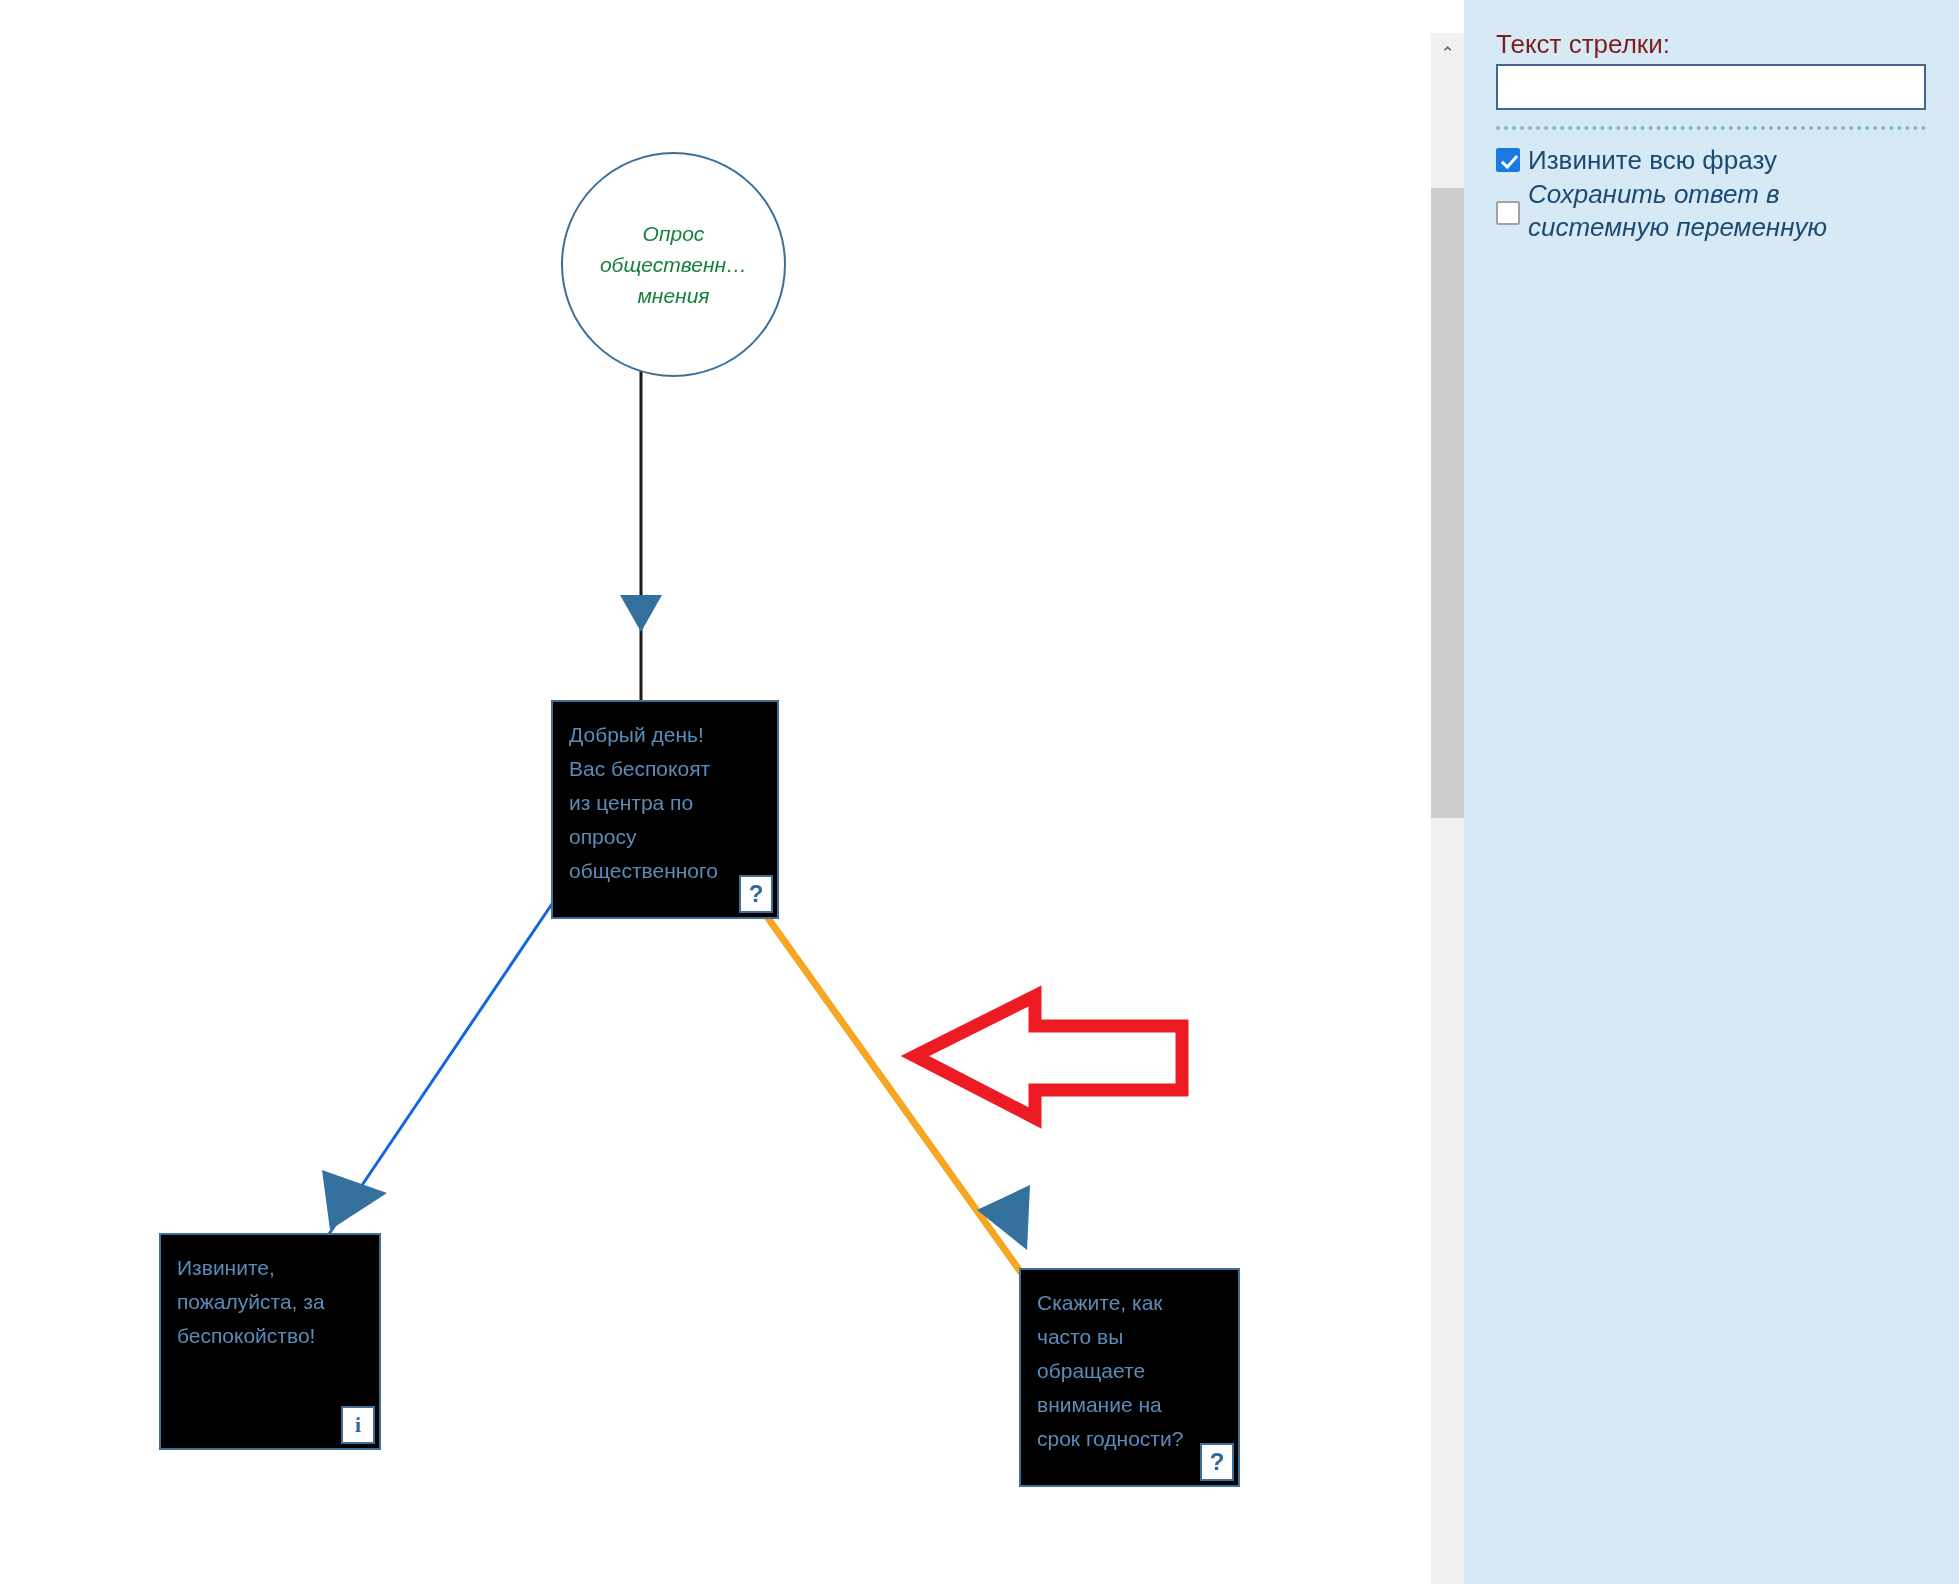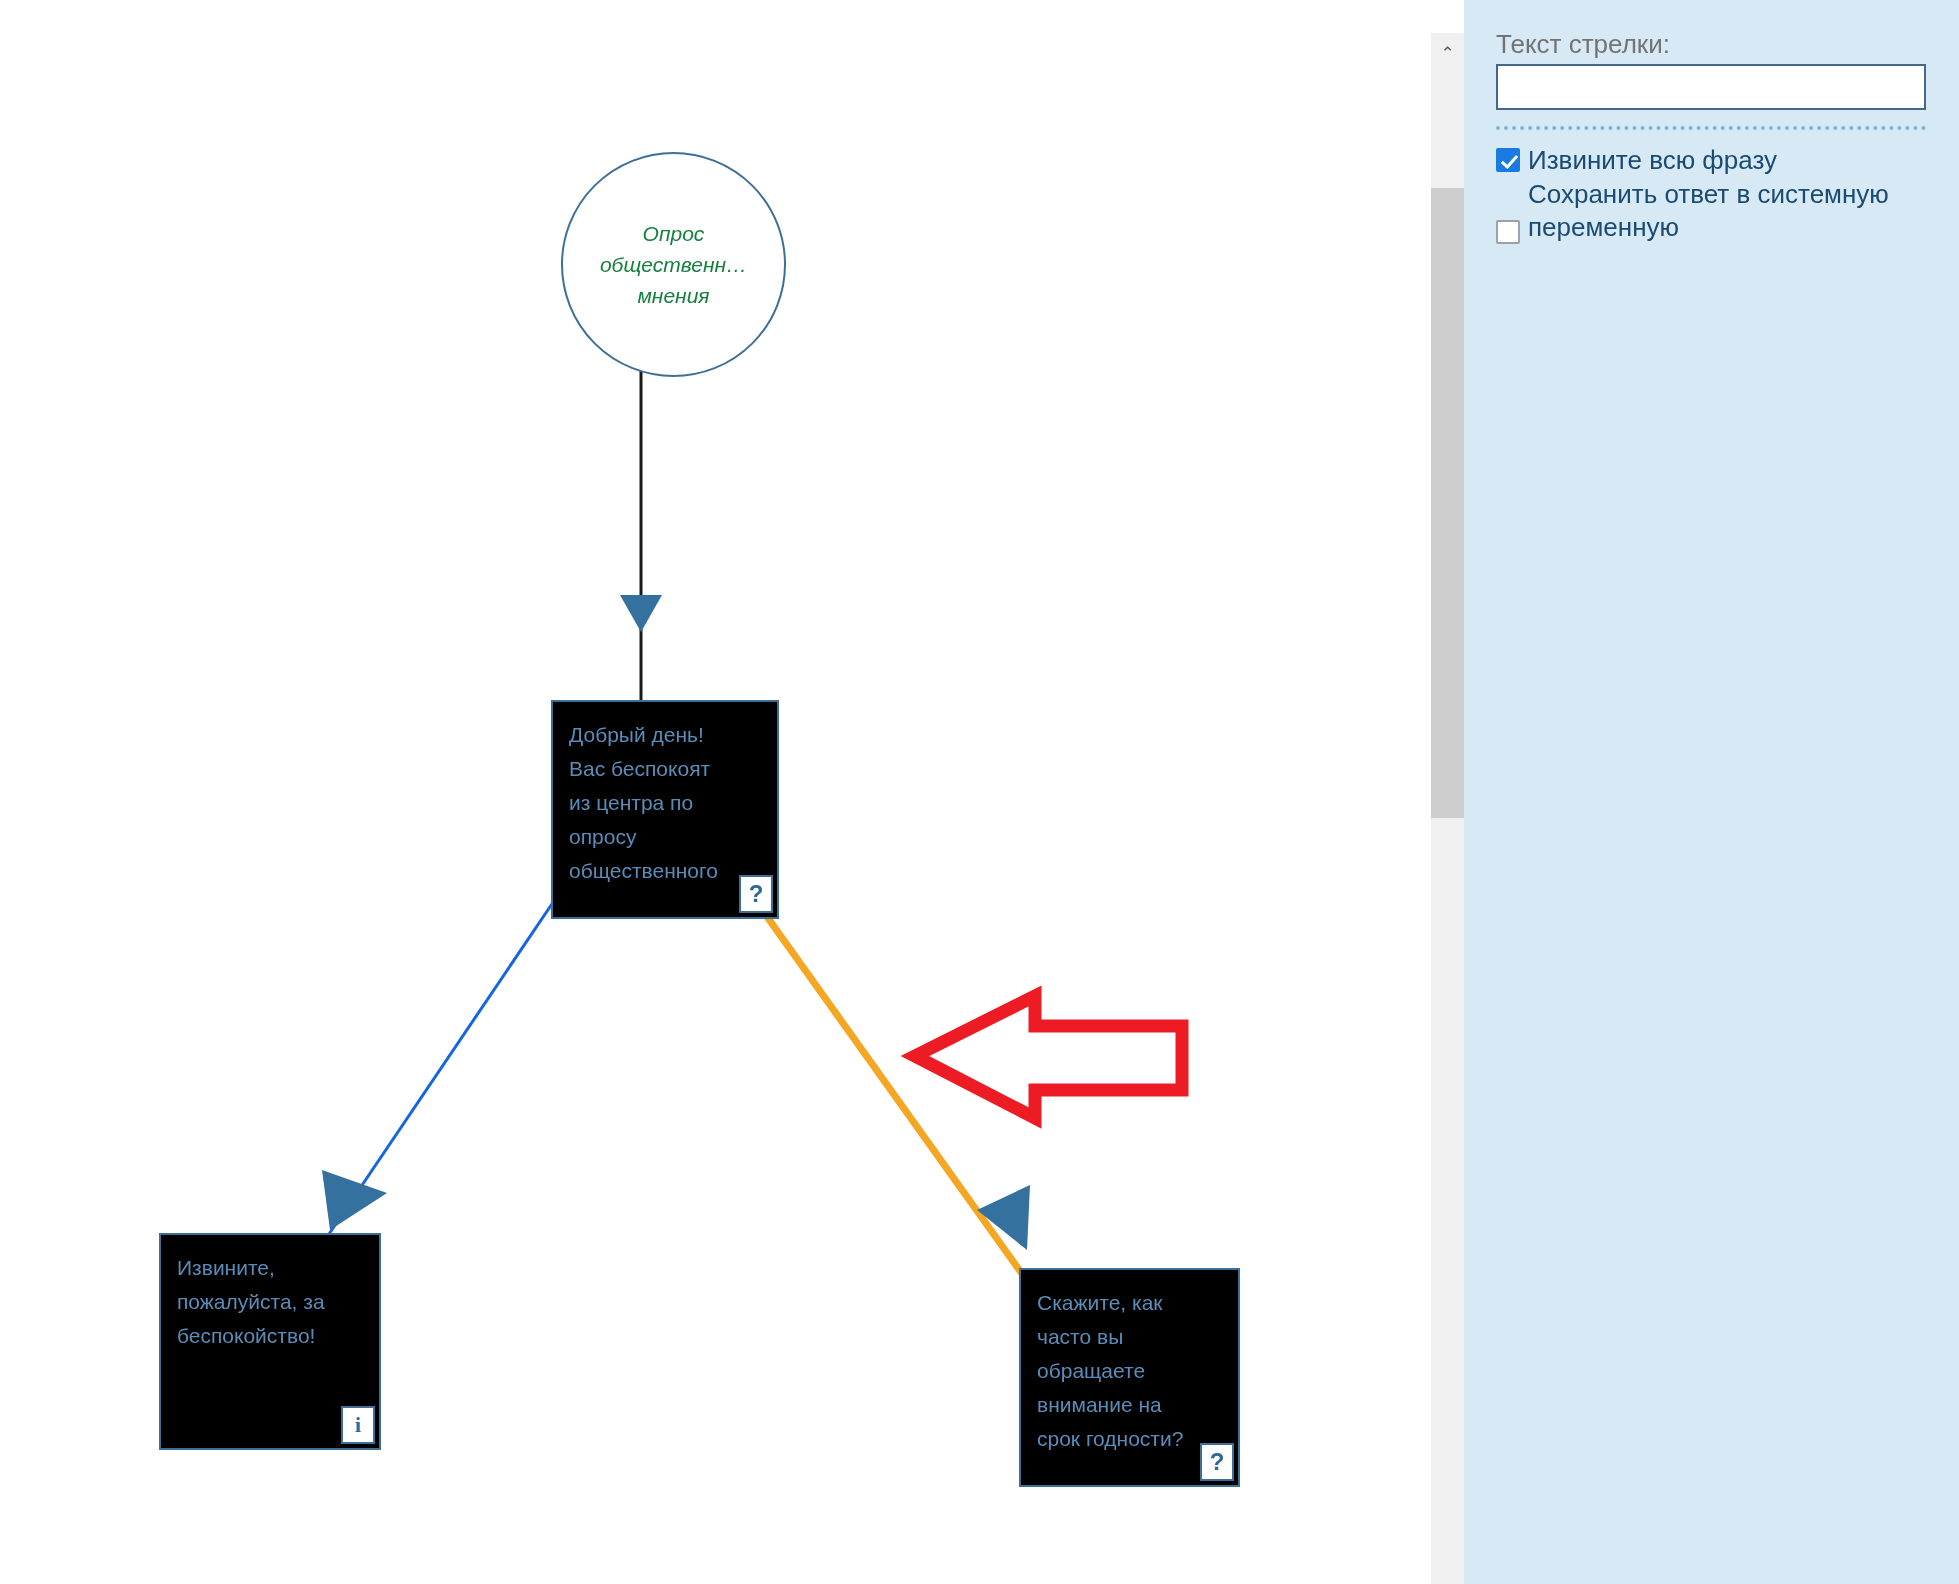--- a/index.html
+++ b/index.html
@@ -59,21 +59,21 @@
     background:#cdcdcd;
   }
 
   
   #panel{
     position:absolute;left:1464px;top:0;width:495px;height:1584px;
     background:#d6e9f5;
     box-sizing:border-box;padding:0;
   }
   .p-label{
-    color:#737373;font-size:26px;line-height:32px;
+    color:#7f1d1d;font-size:26px;line-height:32px;
     margin:0;padding:0;
     white-space:nowrap;
   }
   .p-input{
     box-sizing:border-box;
     width:100%;height:46px;
     background:#ffffff;border:2px solid #44688a;
     font-family:"Liberation Sans",sans-serif;font-size:22px;
     color:#111;padding:0 8px;display:flex;align-items:center;
   }
@@ -162,19 +162,19 @@
   <div style="position:absolute;left:32px;top:28px;width:430px;">
     <div class="p-label">Текст стрелки:</div>
     <div class="p-input" style="margin-top:4px;" placeholder=""></div>
 
     <div class="dotted-sep"></div>
 
     <div class="check-row">
       <span class="cbox checked"></span>
       <span>Извините всю фразу</span>
     </div>
-    <div class="check-row" style="align-items:flex-end;">
+    <div class="check-row" style="align-items:center;font-style:italic;">
       <span class="cbox"></span>
       <span style="white-space:normal;line-height:33px;">Сохранить ответ в системную переменную</span>
     </div>
   </div>
 
 </div>
 
 </body></html>

